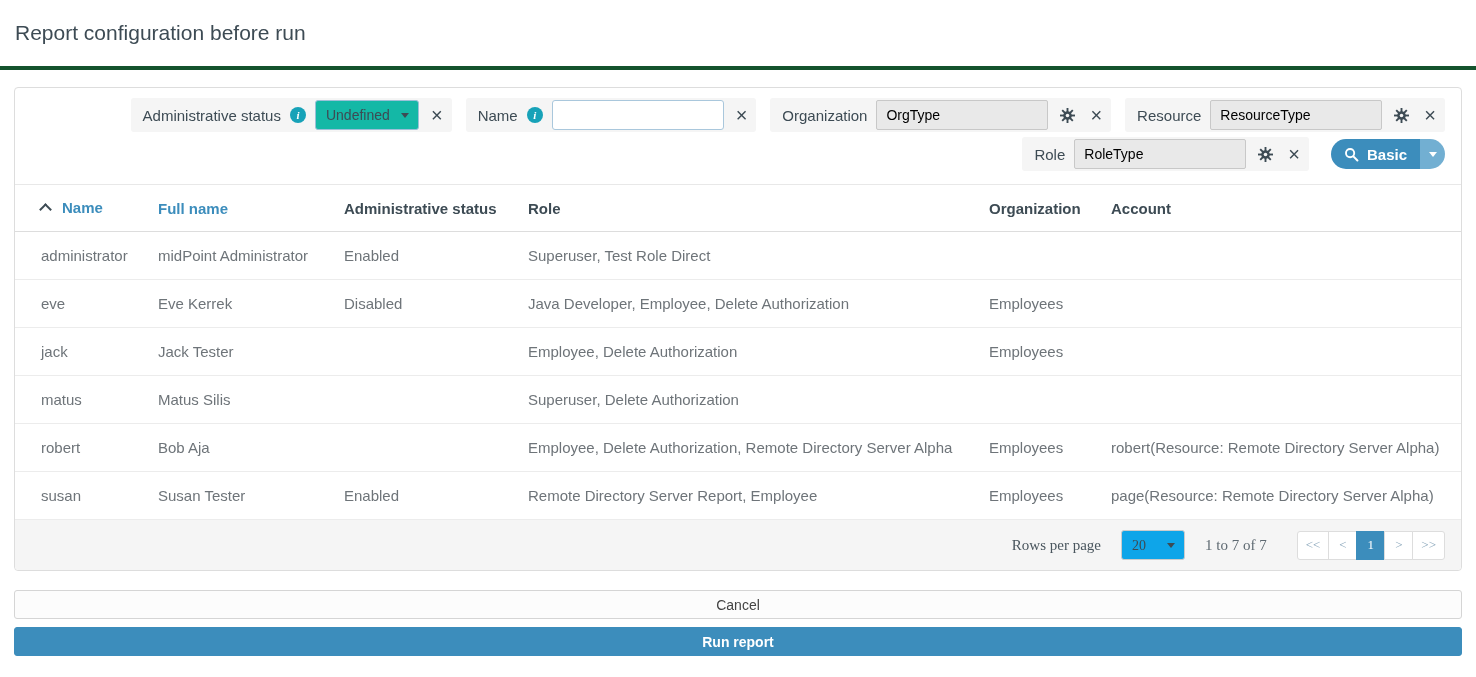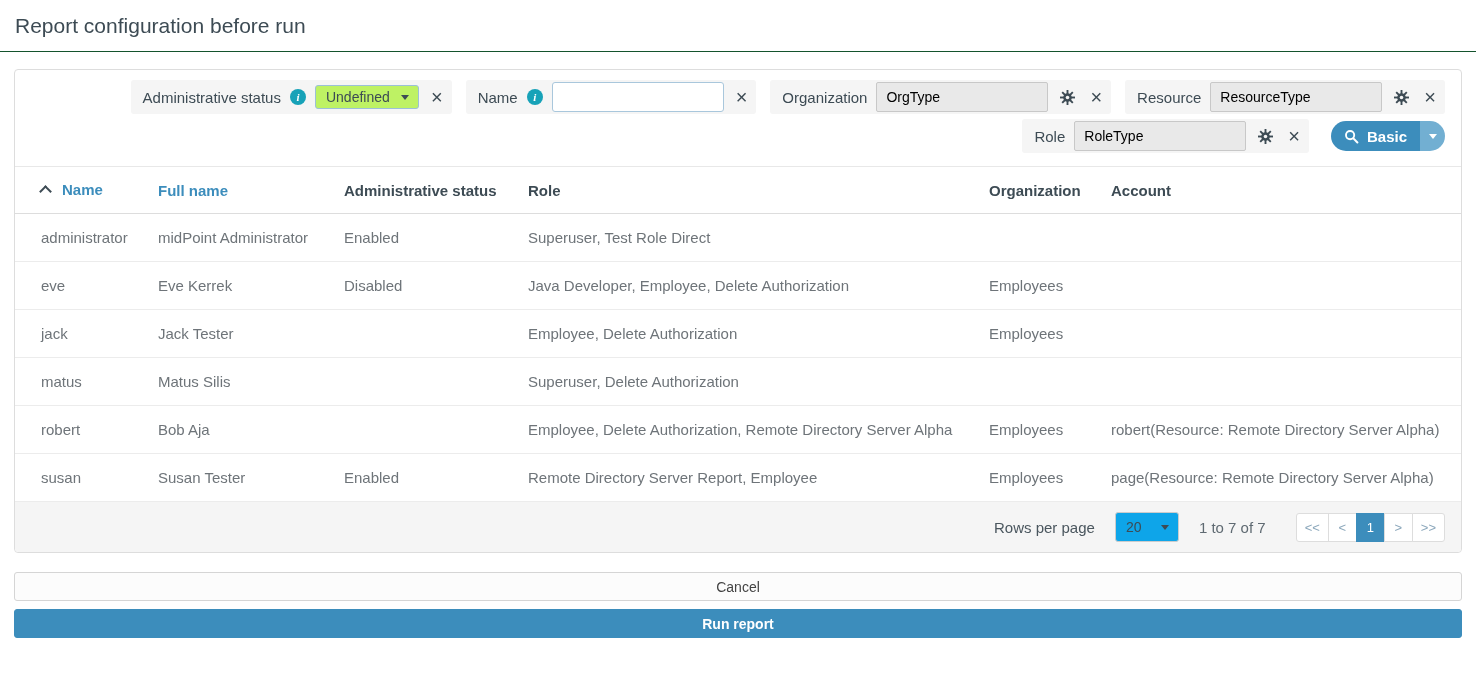--- a/index.html
+++ b/index.html
@@ -5,38 +5,38 @@
   * { box-sizing: border-box; }
   html,body { margin:0; padding:0; }
   body {
     width:1476px; height:677px;
     background:#fff;
     font-family:"Liberation Sans", sans-serif;
     color:#3d4b54;
     overflow:hidden;
   }
   
-  .page-header { height:52px; display:flex; align-items:center; padding:16px 15px; border-bottom:1px solid #14532d; }
+  .page-header { height:70px; display:flex; align-items:center; padding:16px 15px; border-bottom:4px solid #14532d; }
   .page-title { font-size:21px; font-weight:400; color:#3d4b54; }
 
   
   .panel { margin:17px 14px 0; border:1px solid #ddd; border-radius:4px; background:#fff; }
 
   
   .filters { padding:10px 16px 8px; }
   .filter-row { display:flex; justify-content:flex-end; align-items:center; gap:14px; margin-bottom:5px; }
   .chip { display:flex; align-items:center; gap:9px; background:#f5f5f5; border-radius:3px; padding:2px 6px 2px 12px; height:34px; }
   .chip-label { font-size:15px; color:#3d4b54; white-space:nowrap; }
   .info-icon { width:16px; height:16px; border-radius:50%; background:#17a2b8; color:#fff;
     font:italic bold 11px/1 "Liberation Serif", serif; display:inline-flex; align-items:center; justify-content:center; flex:none; }
   .select-wrap { position:relative; display:inline-flex; }
   .select-wrap::after { content:""; position:absolute; right:10px; top:50%; margin-top:-2px;
     border-left:4px solid transparent; border-right:4px solid transparent; border-top:5px solid #3d4b54; pointer-events:none; }
   select { appearance:none; -webkit-appearance:none; -moz-appearance:none; font-family:inherit; cursor:pointer; }
-  .status-select { height:24px; padding:0 28px 0 10px; border:1px solid #9cc0d8; border-radius:3px; background:#bef264; font-size:14px; color:#3d4b54; }
+  .status-select { height:30px; padding:0 28px 0 10px; border:1px solid #9cc0d8; border-radius:3px; background:#14b8a6; font-size:14px; color:#3d4b54; }
   .text-input { height:30px; width:172px; border:1px solid #a9c7dc; border-radius:3px; padding:0 8px; font-size:14px; font-family:inherit; color:#3d4b54; }
   .type-input { height:30px; width:172px; border:1px solid #c8c8c8; border-radius:2px; background:#e9e9e9; color:#000000; padding:0 9px; font-size:14px; font-family:inherit; }
   .icon-btn { background:none; border:none; padding:0 3px; cursor:pointer; display:inline-flex; align-items:center; color:#3d4b54; }
   .close-x { font-size:20px; line-height:1; color:#3d4b54; }
   .gear-svg { display:block; }
 
   .search-split { display:flex; height:30px; border-radius:15px; overflow:hidden; margin-left:8px; }
   .search-main { display:flex; align-items:center; gap:8px; background:#3c8dbc; color:#fff; padding:0 13px;
     border:none; font-size:15px; font-weight:bold; font-family:inherit; cursor:pointer; }
   .search-caret { width:25px; background:#72afd2; border:none; cursor:pointer; display:flex; align-items:center; justify-content:center; }
@@ -48,21 +48,21 @@
     text-align:left; padding:14px 10px 14px 0; color:#3d4b54; white-space:nowrap; }
   th:first-child, td:first-child { padding-left:26px; }
   tbody td { font-size:15px; color:#6e7479; padding:15px 10px 15px 0; white-space:nowrap; overflow:hidden; text-overflow:ellipsis; }
   tbody tr + tr td { border-top:1px solid #ececec; }
   .sort-link { color:#3c8dbc; display:inline-flex; align-items:center; gap:12px; cursor:pointer; }
   .caret-up { width:9px; height:9px; border-top:2px solid #3d4b54; border-left:2px solid #3d4b54;
     transform:rotate(45deg); display:inline-block; margin-top:4px; flex:none; }
 
   
   .table-footer { background:#f5f5f5; border-top:1px solid #ececec; display:flex; justify-content:flex-end;
-    align-items:center; gap:20px; padding:10px 16px; border-radius:0 0 4px 4px; height:51px; }
+    align-items:center; gap:20px; padding:10px 16px; border-radius:0 0 4px 4px; height:51px;font-family:Liberation Serif, serif; }
   .rpp-label { font-size:15px; color:#4a565e; }
   .rpp-select { height:30px; width:64px; border:1px solid #ccc; border-radius:3px; background:#0ea5e9; padding:0 24px 0 10px; font-size:14px; color:#3d4b54; }
   .range { font-size:15px; color:#5f6a72; margin-right:10px; }
   .pagination { display:flex; }
   .page-btn { min-width:29px; height:29px; padding:0 8px; display:flex; align-items:center; justify-content:center;
     background:#fff; border:1px solid #ddd; margin-left:-1px; font-size:13px; color:#8ba7bb; cursor:pointer; font-family:inherit; }
   .page-btn.first { border-radius:3px 0 0 3px; margin-left:0; }
   .page-btn.last  { border-radius:0 3px 3px 0; }
   .page-btn.active { background:#3c8dbc; border-color:#3c8dbc; color:#fff; }
 

